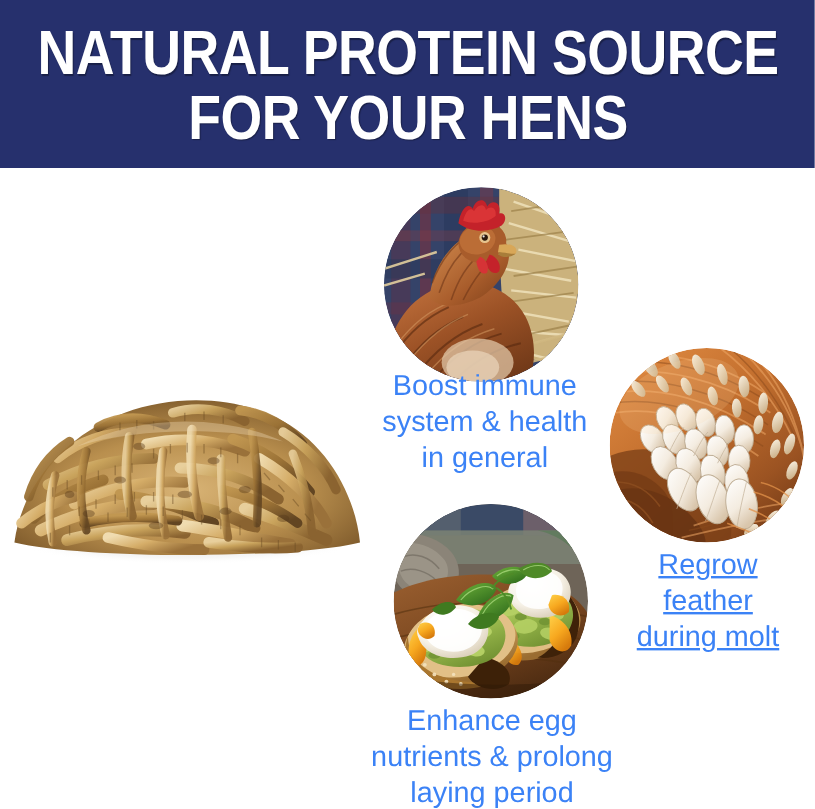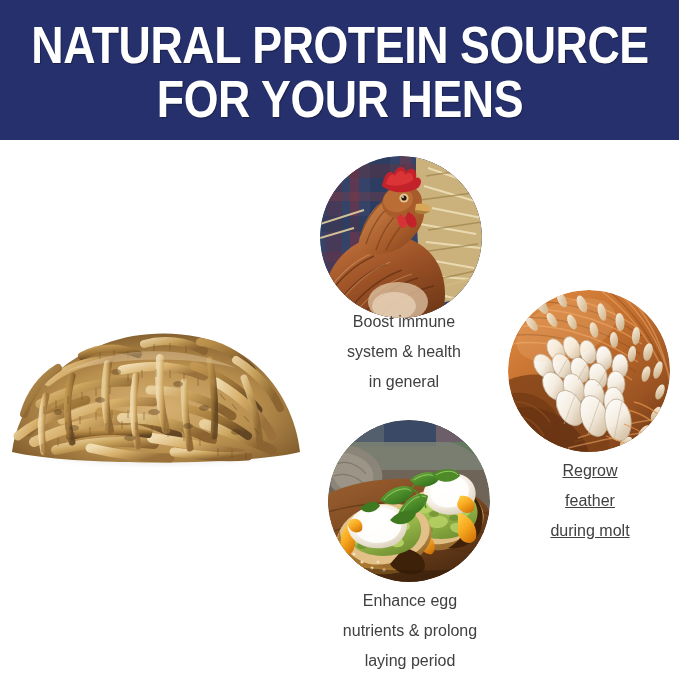--- a/index.html
+++ b/index.html
@@ -61,23 +61,23 @@
     width: 162px; height: 162px;
   }
   #circle-eggtoast {
     left: 328px; top: 420px;
     width: 162px; height: 162px;
   }
 
   
   .caption {
     position: absolute;
-    color: #404040;
+    color: #3b82f6;
     font-family: "Liberation Sans", sans-serif;
-    font-size: 16px;
+    font-size: 24px;
     line-height: 30px;
     text-align: center;
     white-space: pre-line;
   }
   #caption-hen {
     left: 290px; top: 307px; width: 228px;
   }
   #caption-feather {
     left: 506px; top: 456px; width: 168px; text-decoration: underline;
   }

